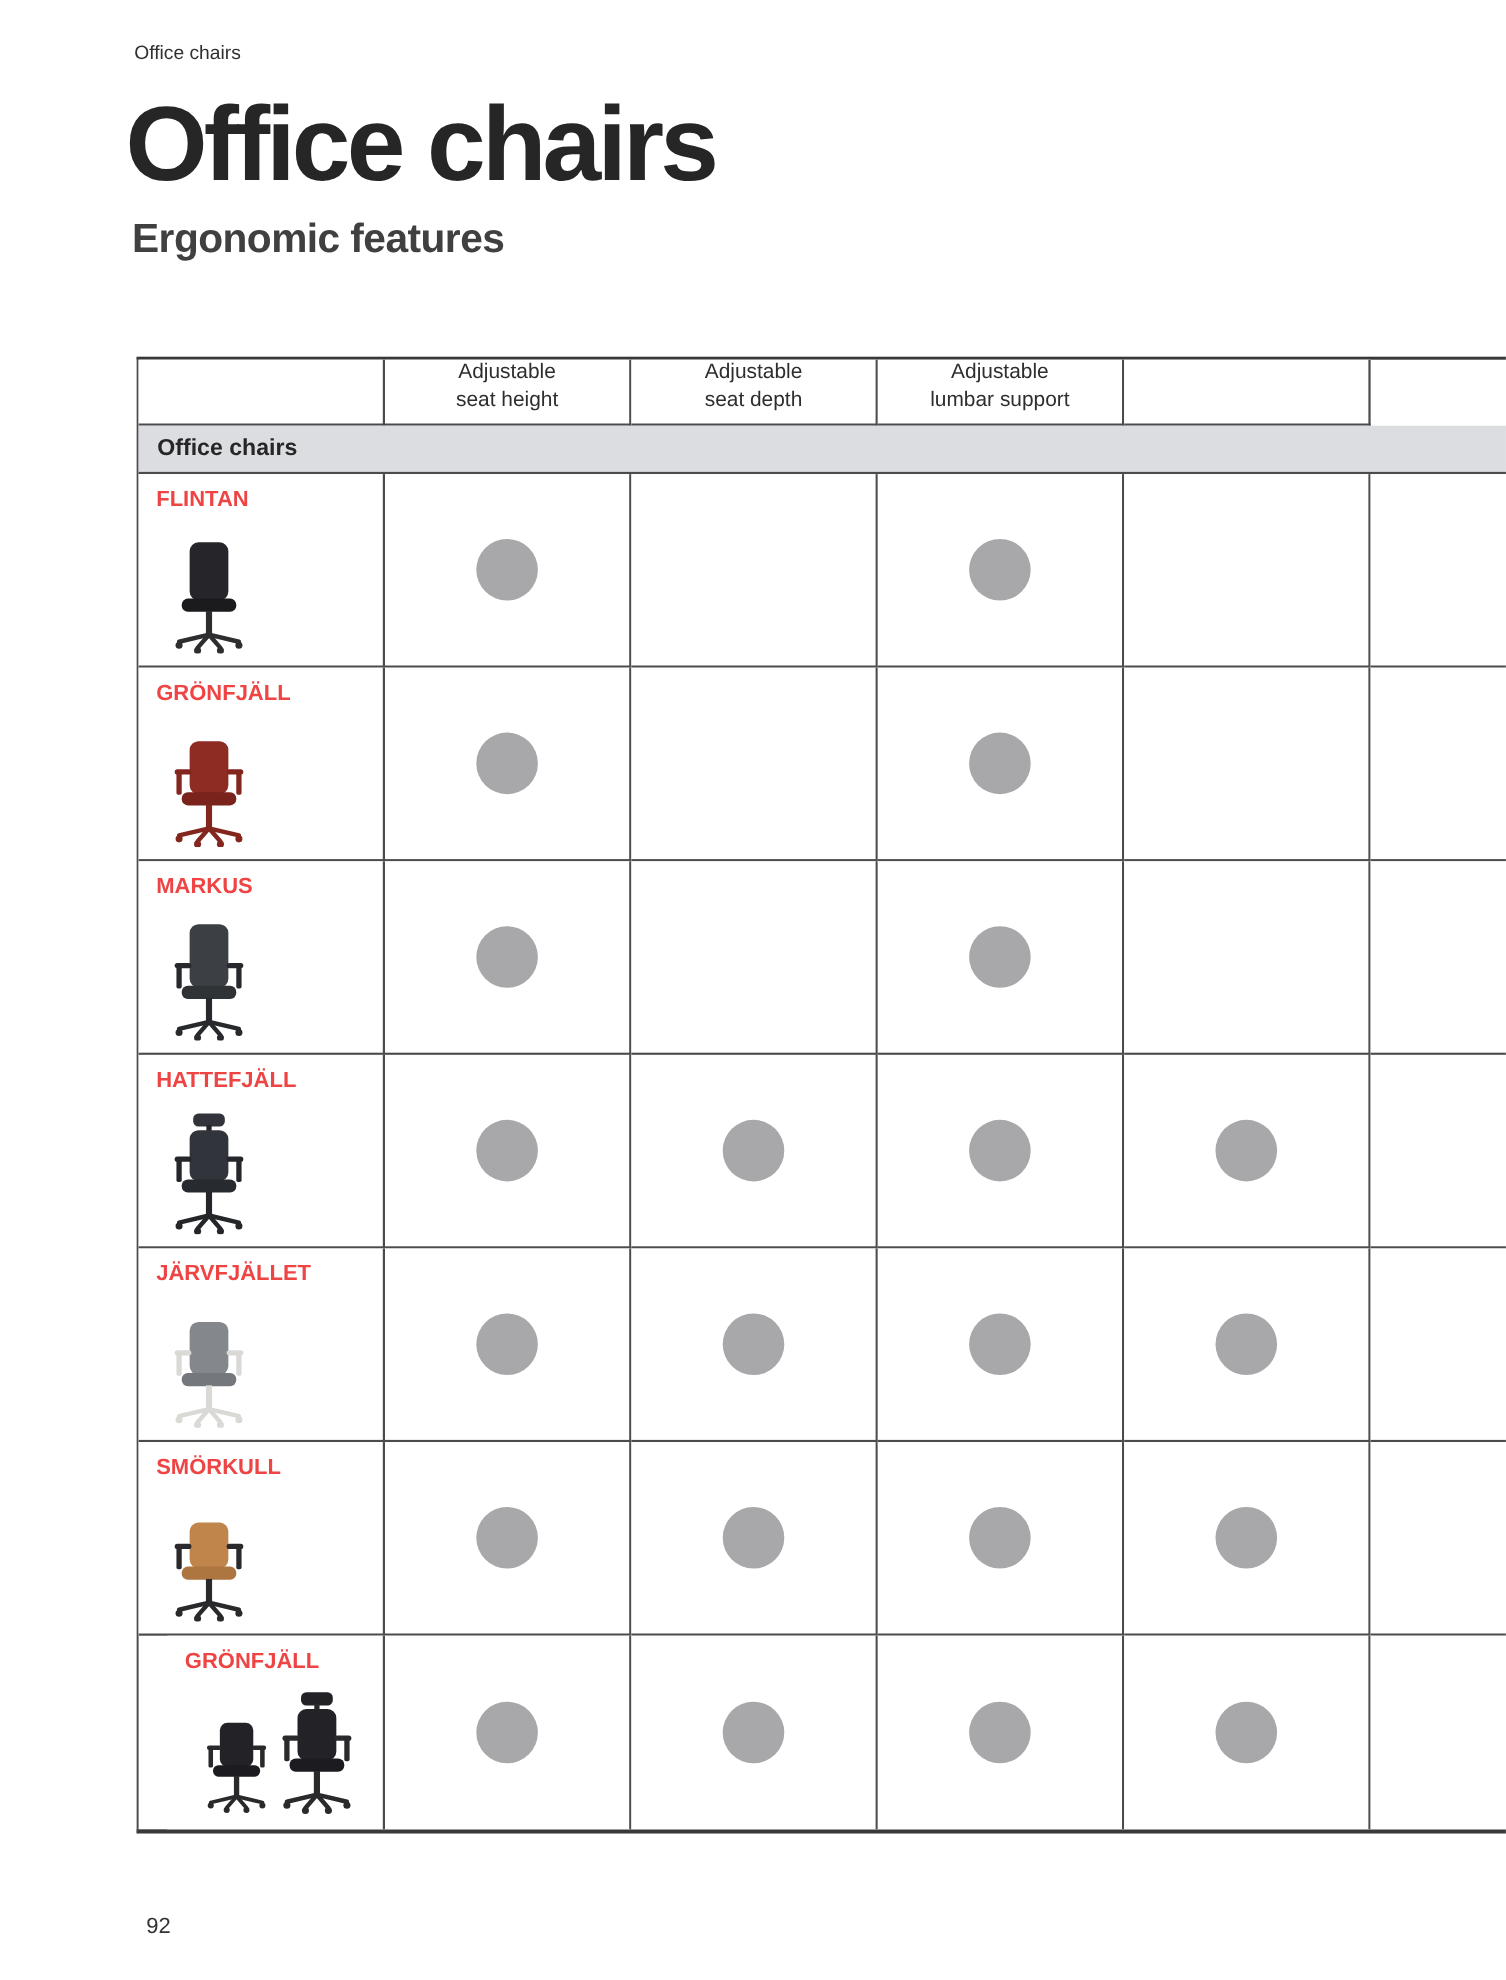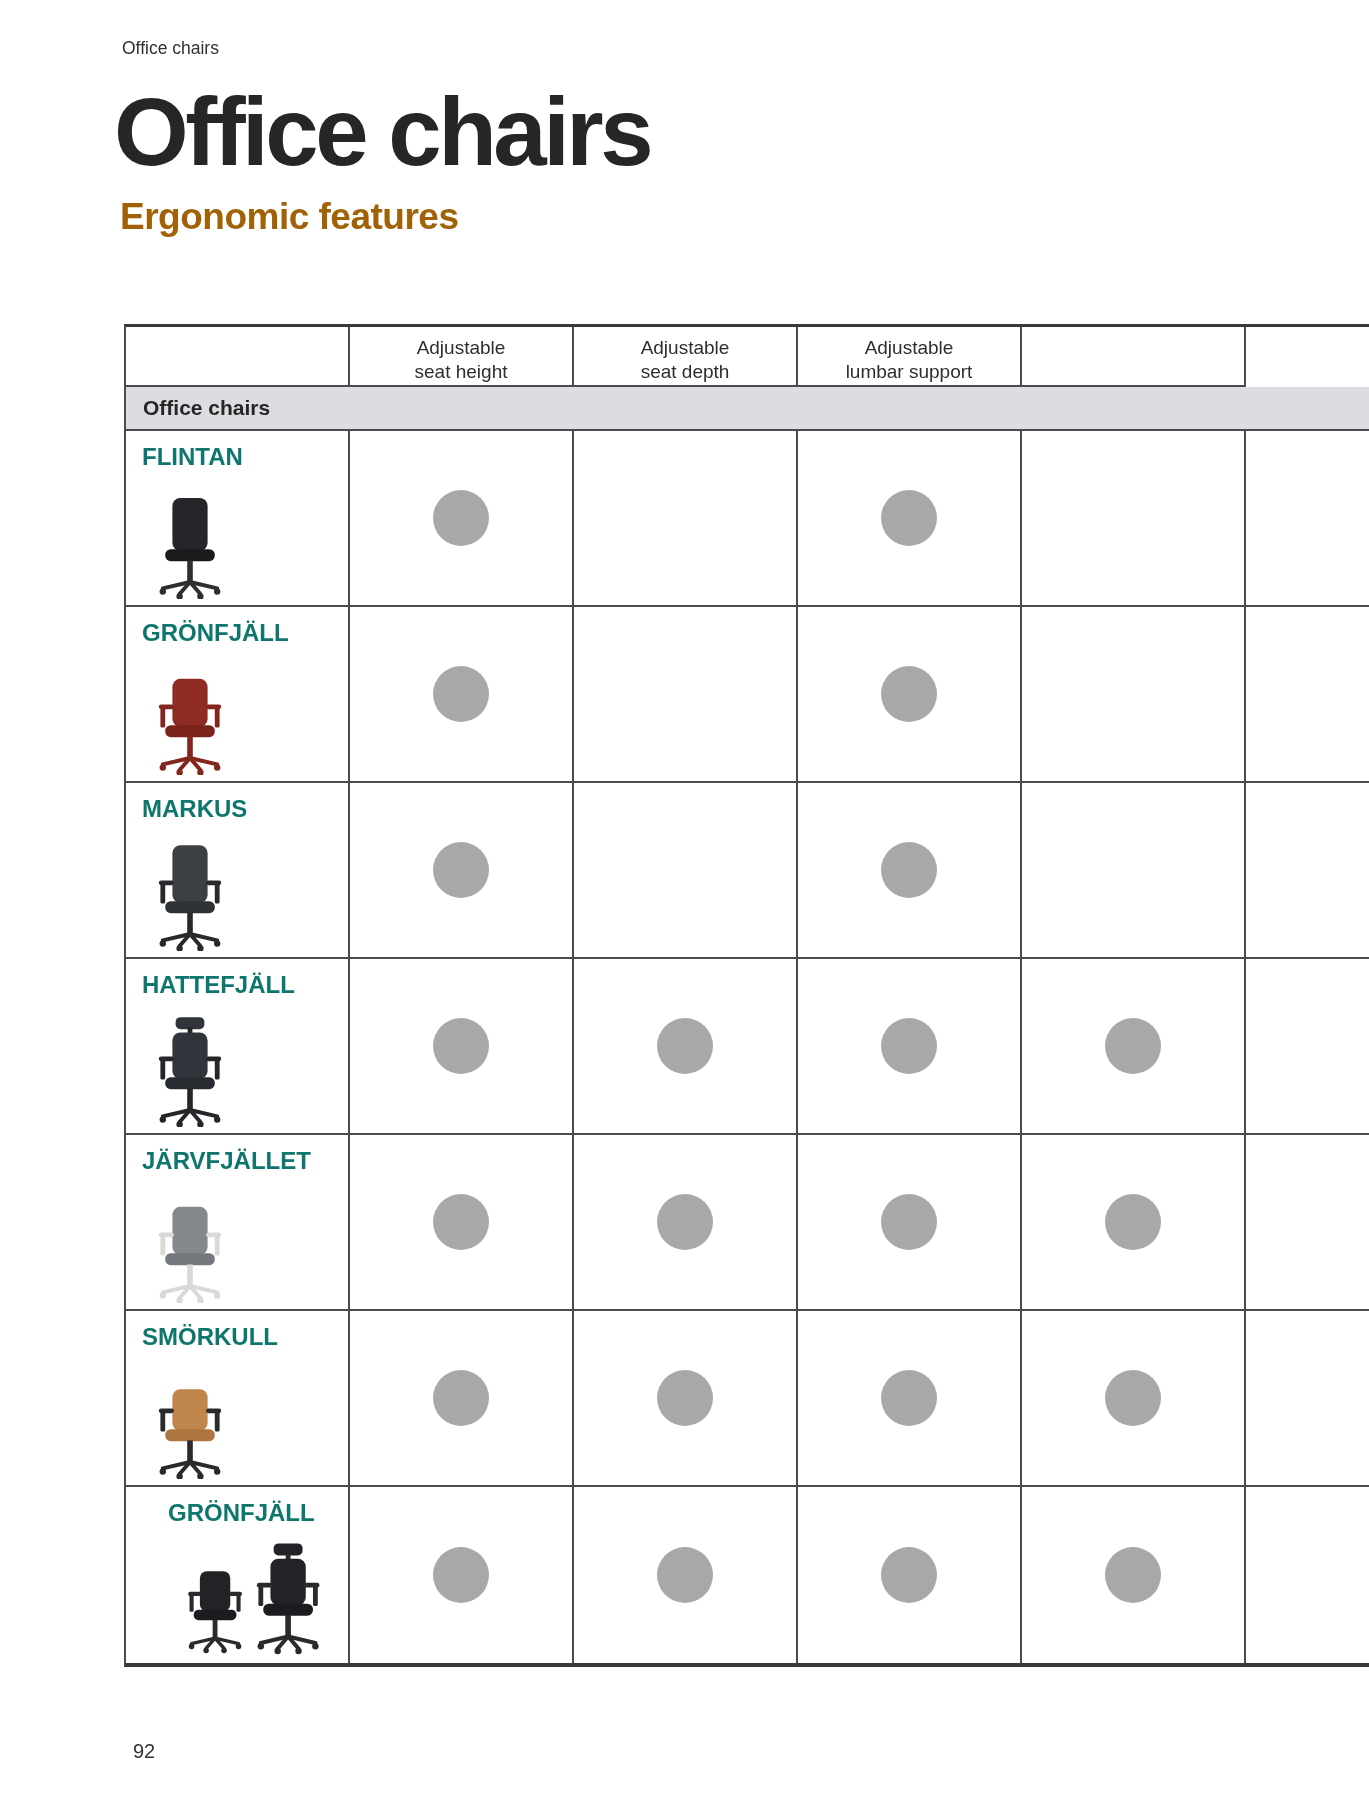--- a/index.html
+++ b/index.html
@@ -1,32 +1,32 @@
 <!DOCTYPE html>
 <html style="--dot: #a8a8ab; --band: #dcdde0; --border: #4b4b4e; --border-dark: #39393c;"><head>
 <meta charset="utf-8">
 <style>
   html,body{margin:0;padding:0;background:#ffffff;}
   body{width:1369px;height:1800px;position:relative;font-family:"Liberation Sans","DejaVu Sans",sans-serif;color:#262626;overflow:hidden;}
 
   .eyebrow{position:absolute;left:122px;top:38px;font-size:17.5px;color:#303030;}
   .page-title{position:absolute;left:114px;top:84px;font-size:96px;font-weight:bold;letter-spacing:-3.5px;line-height:1;color:#262626;}
-  .page-subtitle{position:absolute;left:120px;top:196px;font-size:37px;font-weight:bold;letter-spacing:-0.5px;color:#a16207;}
+  .page-subtitle{position:absolute;left:120px;top:196px;font-size:37px;font-weight:bold;letter-spacing:-0.5px;color:#404040;}
 
   .table-viewport{position:absolute;left:124px;top:324px;width:1245px;overflow:hidden;}
   .grid{display:grid;grid-template-columns:repeat(6,224px);width:1344px;
         border-left:2px solid var(--border);border-top:3px solid var(--border-dark);border-bottom:4px solid var(--border-dark);}
   .cell{border-right:2px solid var(--border);border-bottom:2px solid var(--border);box-sizing:border-box;background:#fff;}
-  .h-cell{height:60px;display:flex;align-items:flex-end;justify-content:center;text-align:center;
+  .h-cell{height:60px;display:flex;align-items:flex-start;justify-content:center;text-align:center;
           font-size:19px;line-height:1.3;color:#2e2e2e;white-space:pre-line;}
   .band{grid-column:1 / -1;height:44px;background:var(--band);display:flex;align-items:center;padding-left:17px;
         font-size:21px;font-weight:bold;color:#262626;}
   .p-cell{height:176px;}
   .name-cell{padding:12px 10px 0 16px;}
-  .product-name{font-size:24px;font-weight:bold;color:#0f766e;margin-bottom:6px;}
+  .product-name{font-size:20px;font-weight:bold;color:#ef4444;margin-bottom:6px;}
   .chair-img{margin-left:8px;}
   .feat-cell{display:flex;align-items:center;justify-content:center;}
   .dot{width:56px;height:56px;border-radius:50%;background:var(--dot);}
 
   .page-number{position:absolute;left:133px;top:1740px;font-size:20px;color:#333;}
 </style>
 </head>
 <body>
 
 <div class="eyebrow">Office chairs</div>

